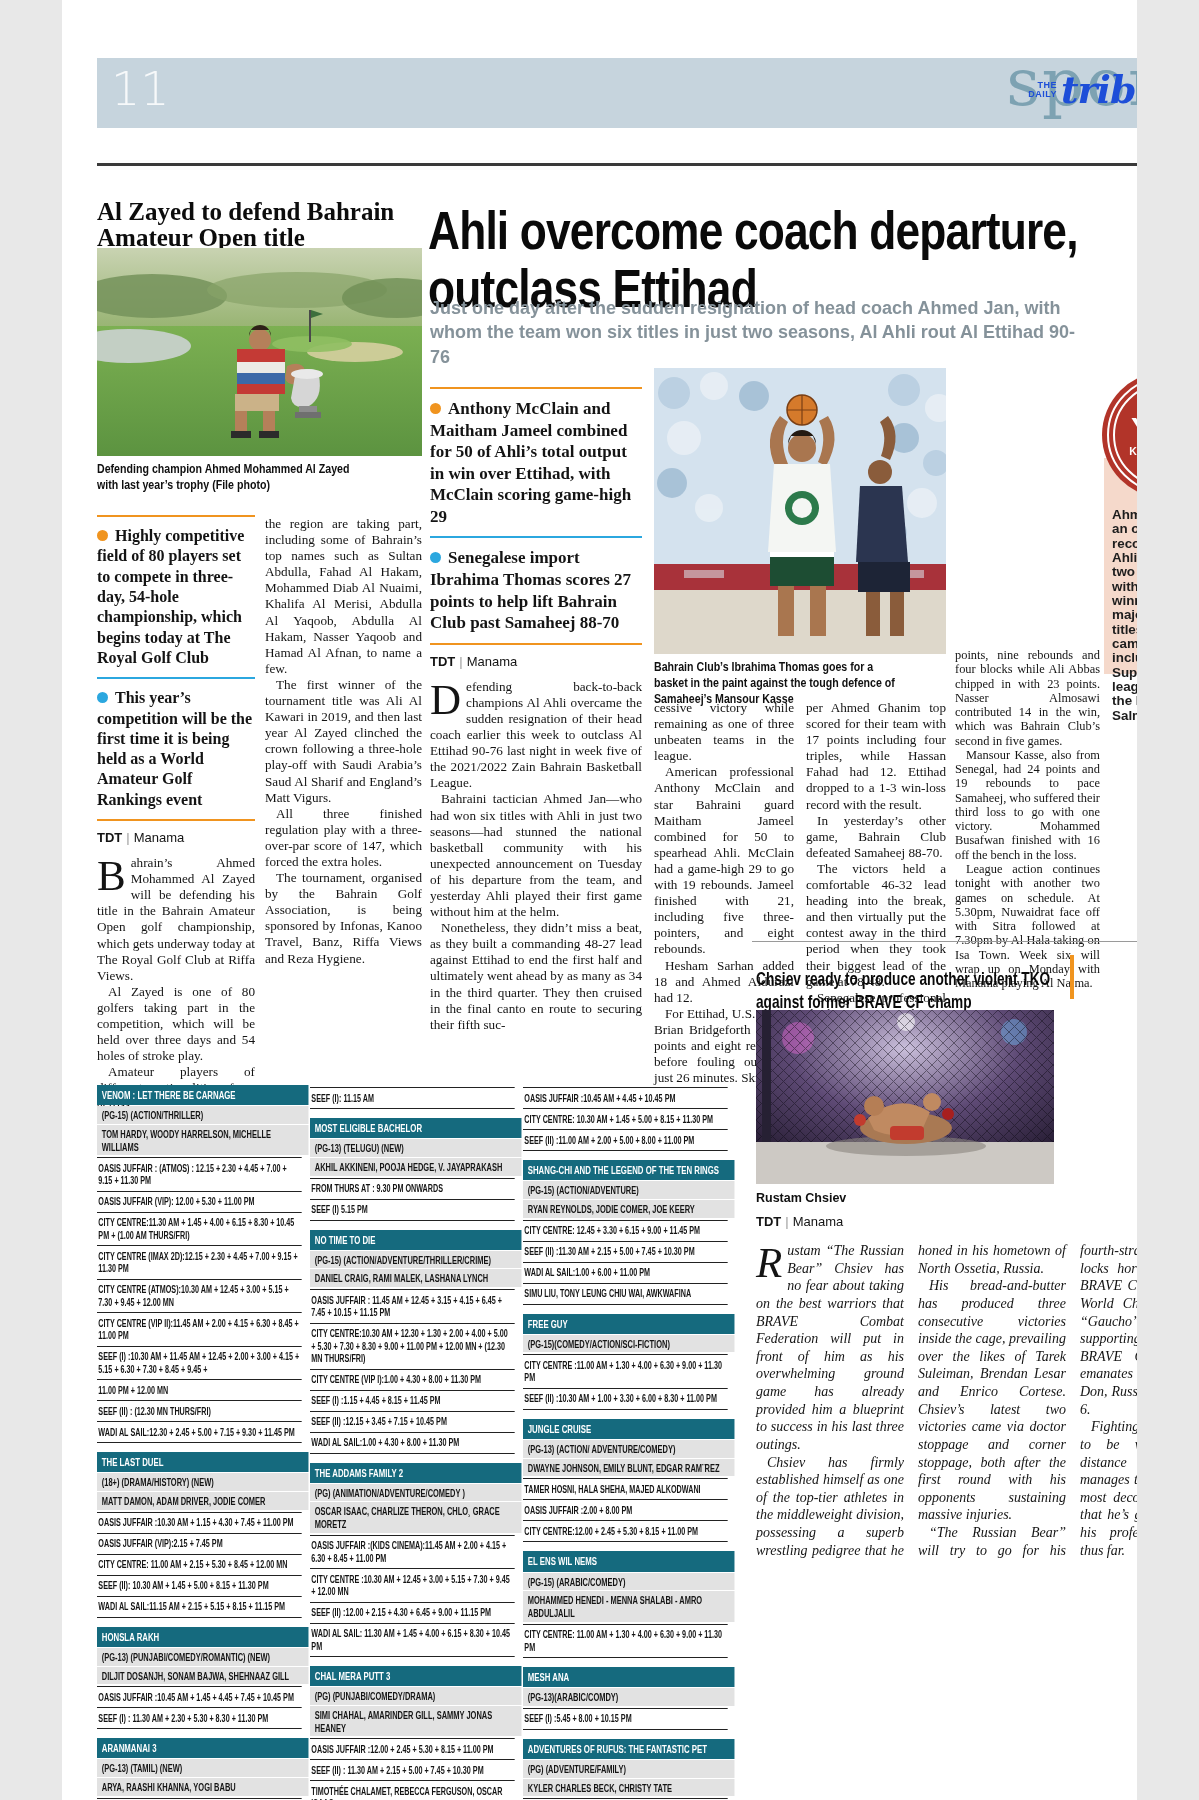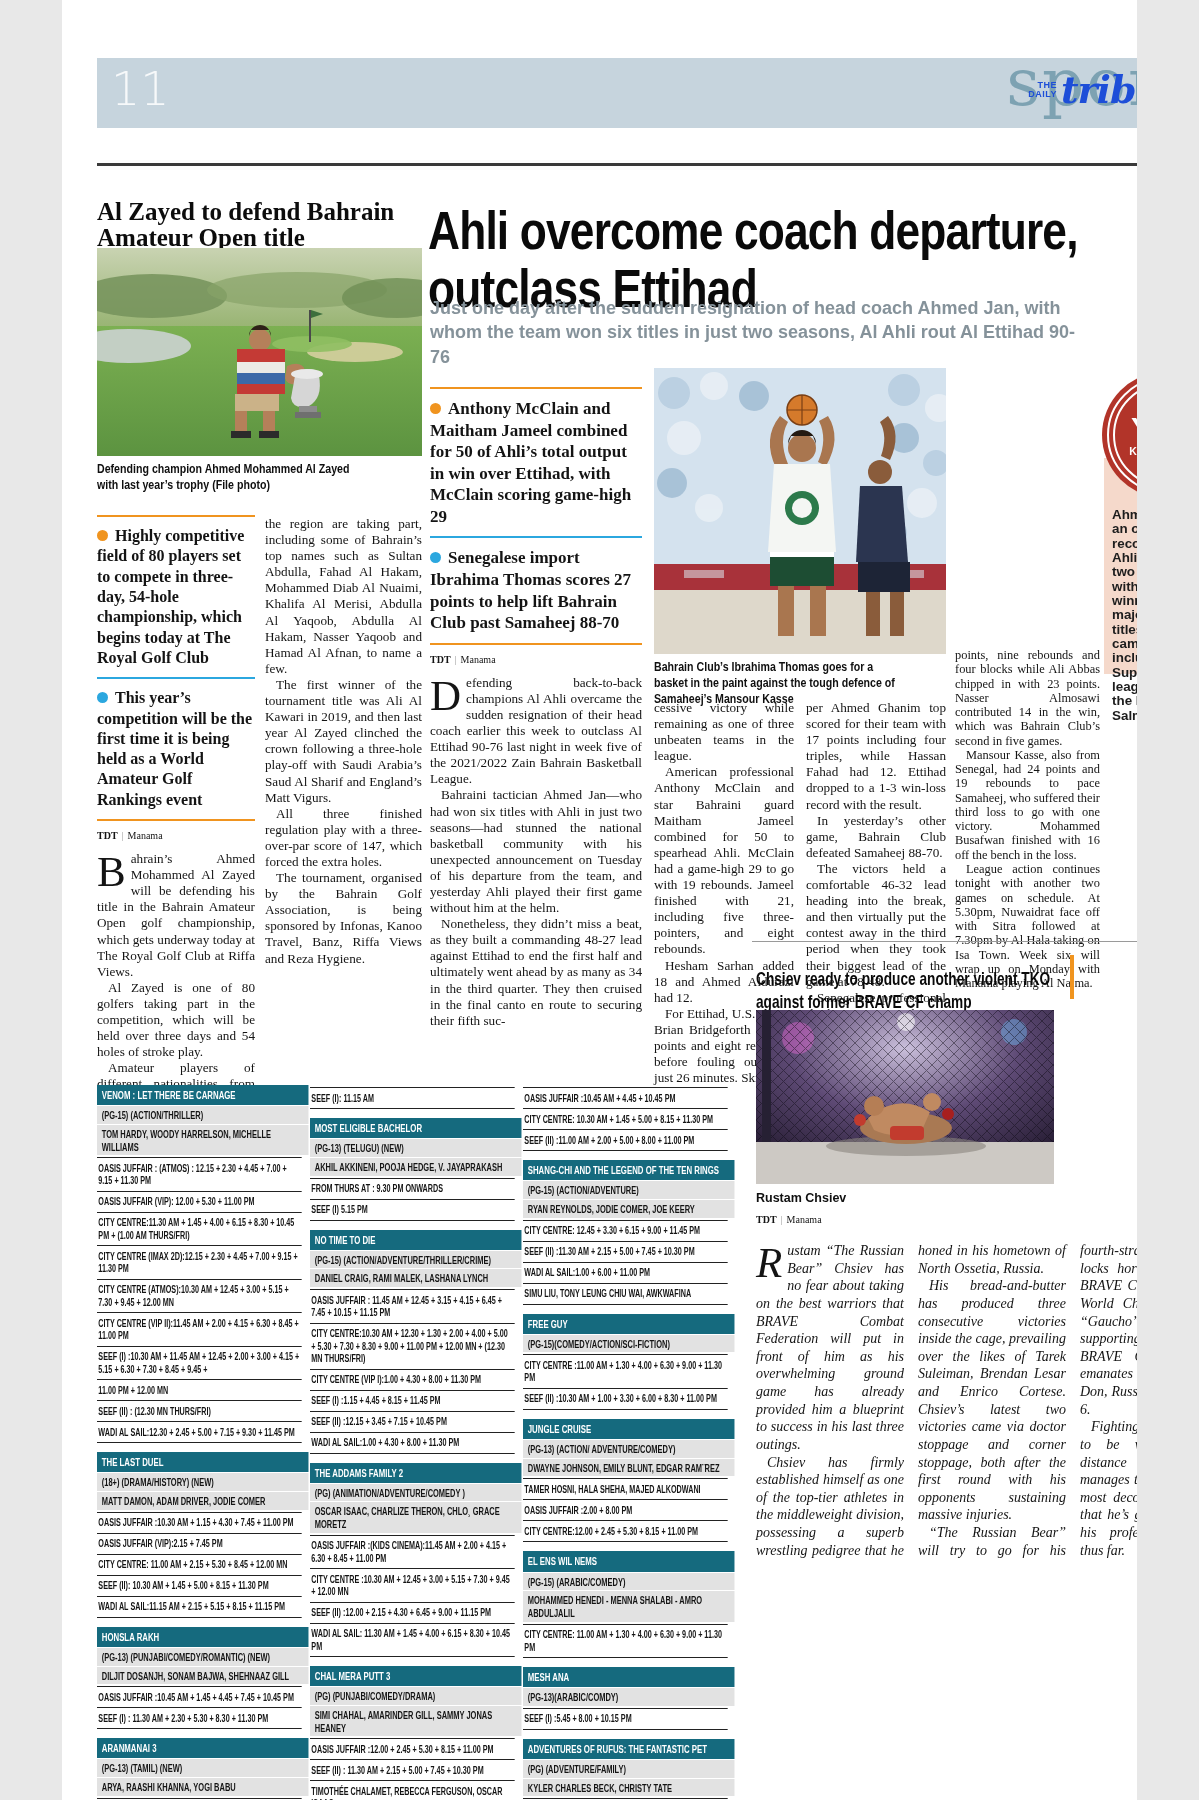--- a/index.html
+++ b/index.html
@@ -22,21 +22,21 @@
   .serif p { margin:0; }
   .serif p + p { text-indent:11px; }
   .dropcap p:first-child::first-letter { float:left; font-size:43px; line-height:33px; padding:4px 5px 0 0; }
   .rule { height:2px; margin:9px 0; }
   .rule.orange { background:#f0941f; }
   .rule.blue { background:#2ba7df; }
   .bullet { font:bold 16px/1.27 "Liberation Serif", serif; margin:2px 0 6px; }
   .dot { display:inline-block; width:11px; height:11px; border-radius:50%; margin-right:7px; }
   .dot.orange { background:#f0941f; }
   .dot.blue { background:#2ba7df; }
-  .byline { font-size:10px; margin:4px 0 10px;font-family:Liberation Serif, serif; }
+  .byline { font-size:13px; margin:4px 0 10px; }
   .byline b { font-weight:bold; }
   .byline .sep { color:#999; margin:0 4px; }
   .cap { font:bold 12.5px/1.28 "Liberation Sans", sans-serif; color:#101010; }
   .cond { transform:scaleX(0.85); transform-origin:0 0; width:117.6%; }
 
   
   .g-head { position:absolute; left:35px; top:182px; width:332px; font:bold 25px/1.06 "Liberation Serif", serif; color:#0c0c0c; }
   .g-photo { position:absolute; left:35px; top:248px; width:325px; height:208px; }
   .g-cap  { position:absolute; left:35px; top:461px; width:325px; }
   .g-col1 { position:absolute; left:35px; top:506px; width:158px; }

